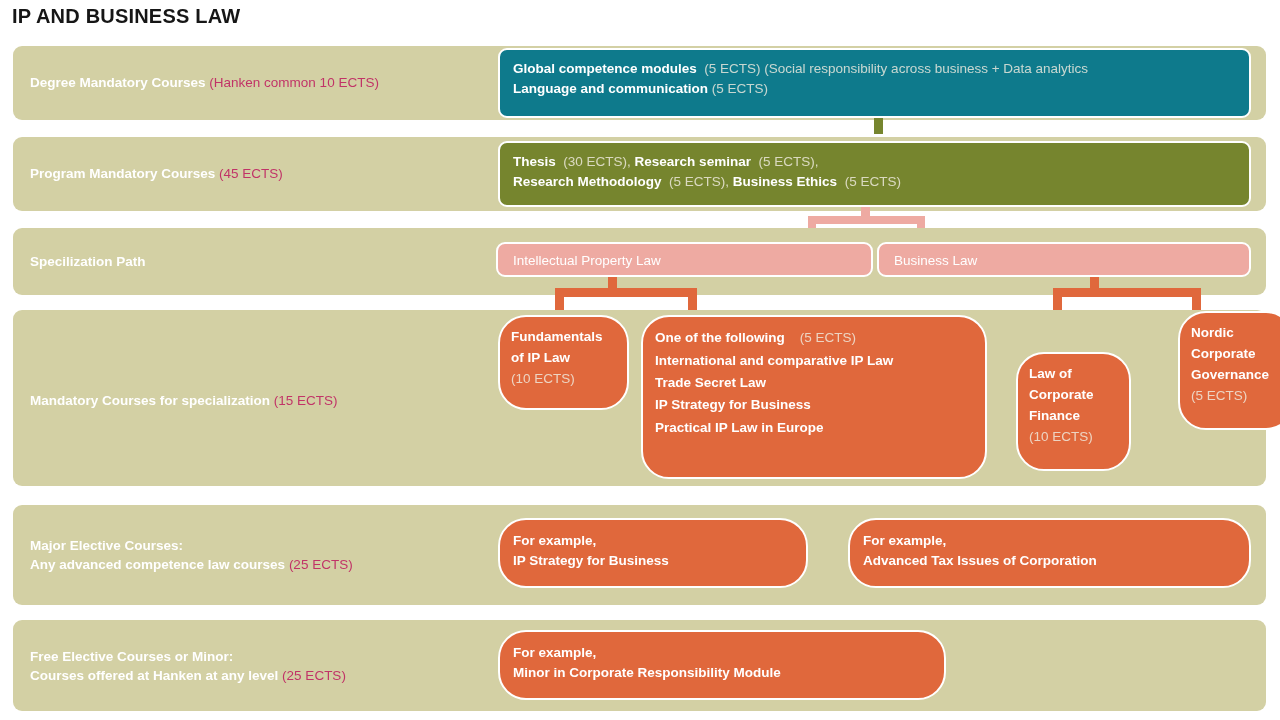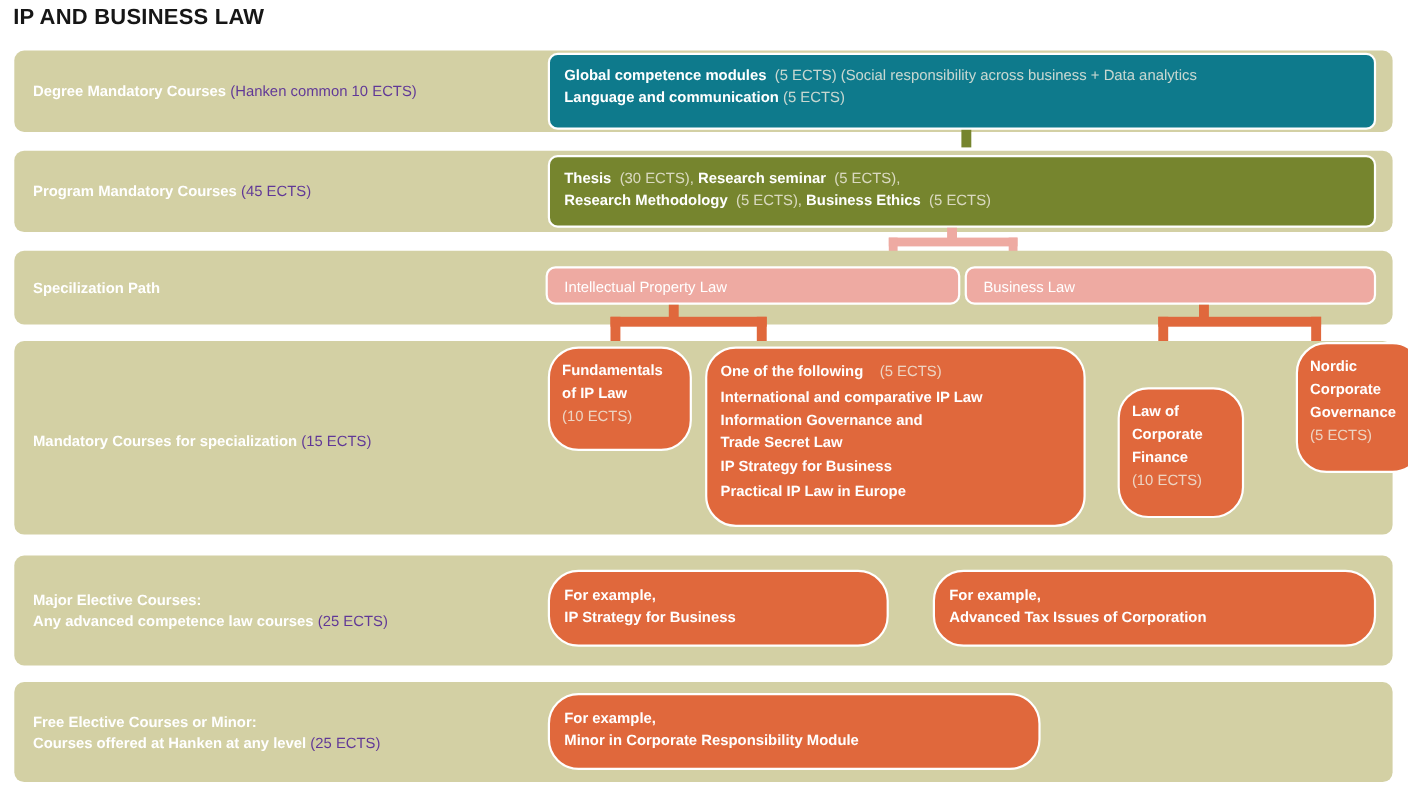--- a/index.html
+++ b/index.html
@@ -45,21 +45,21 @@
     position: absolute;
     left: 17px;
     color: #ffffff;
     font-size: 13.5px;
     font-weight: bold;
     line-height: 19px;
     white-space: nowrap;
   }
   .ects {
     font-weight: normal;
-    color: #4c1d95;
+    color: #be185d;
     opacity: 0.85;
   }
 
   
   .node {
     position: absolute;
     box-sizing: border-box;
     border-radius: 9px;
     border: 2.5px solid #ffffff;
     color: #ffffff;
@@ -172,21 +172,20 @@
     <span class="node-line node-title">Fundamentals</span>
     <span class="node-line node-title">of IP Law</span>
     <span class="node-line dim">(10 ECTS)</span>
   </div>
 
   <div class="node node-orange" style="left:641px; top:315px; width:346px; height:164px; padding:9px 12px; line-height:23px;">
     <span class="node-line">
       <b>One of the following</b><span>&nbsp;&nbsp;&nbsp;&nbsp;</span><span class="dim">(5 ECTS)</span>
     </span>
     <span class="node-line node-title">International and comparative IP Law</span>
-    <span class="node-line node-title" style="line-height:19px;">Information Governance and</span>
     <span class="node-line node-title" style="line-height:21px;">Trade Secret Law</span>
     <span class="node-line node-title">IP Strategy for Business</span>
     <span class="node-line node-title">Practical IP Law in Europe</span>
   </div>
 
   <div class="node node-orange" style="left:1016px; top:315px; width:115px; height:119px; padding:9px 11px; line-height:21px;margin-top:37px;">
     <span class="node-line node-title">Law of</span>
     <span class="node-line node-title">Corporate</span>
     <span class="node-line node-title">Finance</span>
     <span class="node-line dim">(10 ECTS)</span>

